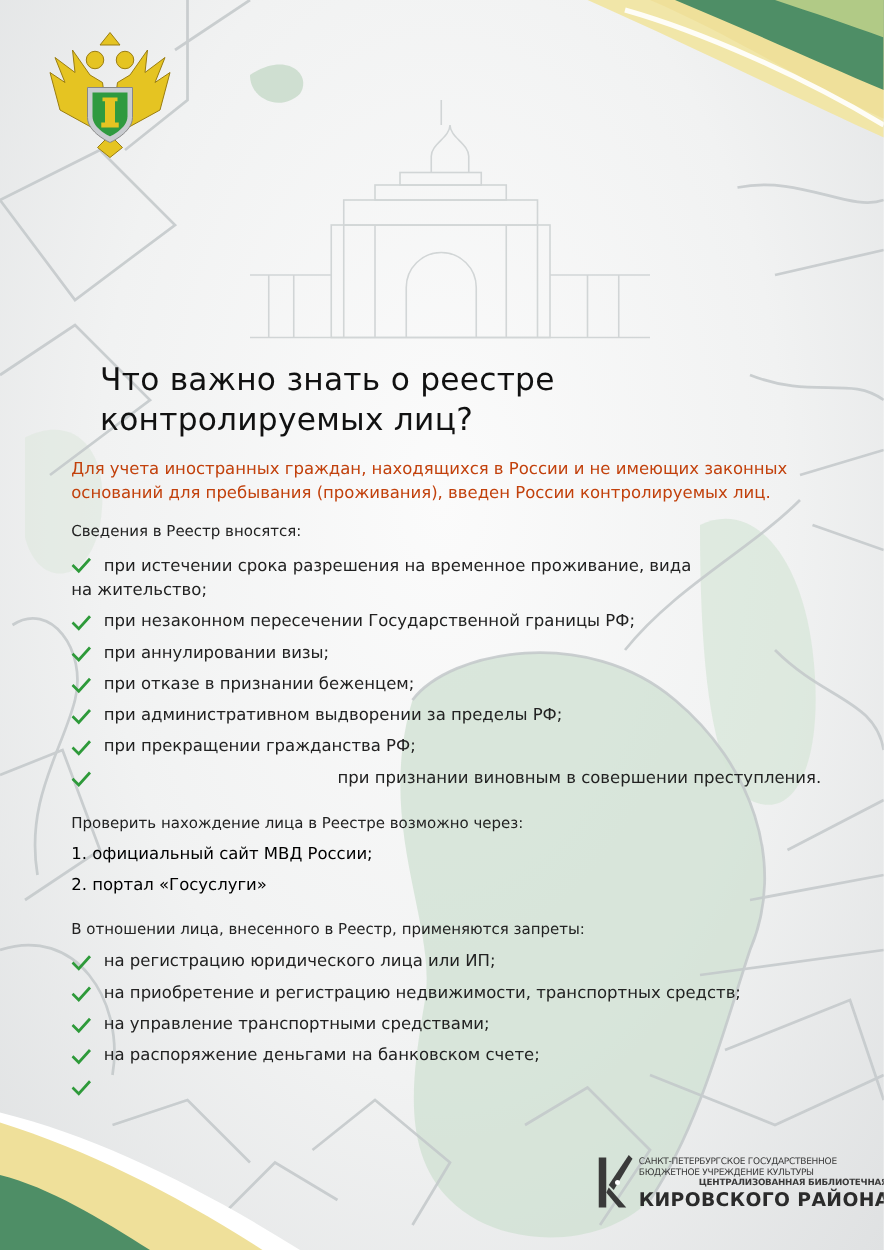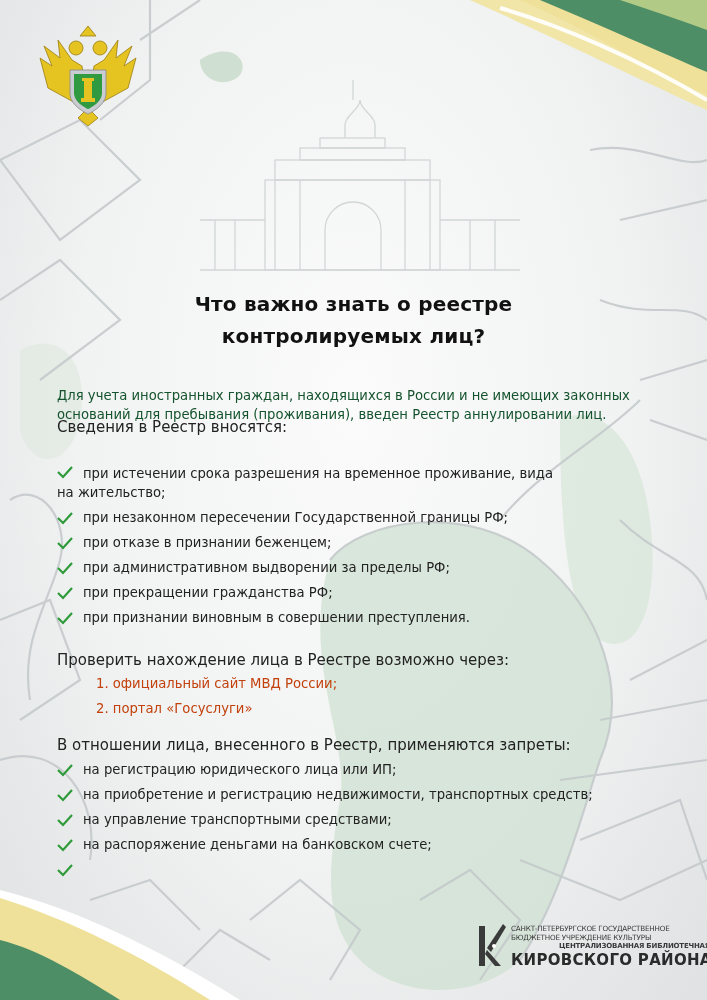--- a/index.html
+++ b/index.html
@@ -8,35 +8,35 @@
     background: radial-gradient(ellipse at 50% 40%, #fbfbfb 0%, #f1f2f2 55%, #dfe1e2 100%);
     font-family: "DejaVu Sans", sans-serif; color: #1b1b1b;
   }
   .bg-svg { position: absolute; left: 0; top: 0; width: 707px; height: 1000px; z-index: 0; }
   .content { position: absolute; left: 0; top: 0; width: 707px; height: 1000px; z-index: 2; }
 
   .emblem { position: absolute; left: 30px; top: 18px; width: 116px; height: 116px; }
 
   .title {
     position: absolute; left: 80px; width: 547px; top: 288px;
-    text-align: center; font-weight: bold; font-size: 20px; line-height: 32px; color: #111;
+    text-align: left; font-weight: normal; font-size: 25px; line-height: 32px; color: #111;
     letter-spacing: 0.2px;
   }
   .intro {
     position: absolute; left: 57px; top: 366px; width: 600px;
-    font-size: 13.2px; line-height: 19px; color: #14532d; margin-top: 20px;
-  }
-  .section-label { position: absolute; left: 57px; font-size: 15px; color: #222; }
+    font-size: 13.2px; line-height: 19px; color: #c2410c;
+  }
+  .section-label { position: absolute; left: 57px; font-size: 12px; color: #222; }
   .list { position: absolute; left: 57px; width: 600px; margin: 0; padding: 0; list-style: none; }
   .list li { position: relative; font-size: 13.2px; color: #222; }
   .check {
     position: absolute; left: 0; top: 1px; width: 16px; height: 14px;
   }
   .list li .txt { display: block; padding-left: 26px; }
-  .numbered { position: absolute; left: 57px; font-size: 13.2px; color: #c2410c; margin-left: 39px; }
+  .numbered { position: absolute; left: 57px; font-size: 13.2px; color: #000000; }
 
   .logo { position: absolute; left: 477px; top: 922px; width: 215px; height: 52px; }
   .logo .mark { position: absolute; left: 0; top: 0; width: 30px; height: 48px; }
   .logo .l1, .logo .l2, .logo .l3, .logo .l4 { position: absolute; left: 34px; white-space: nowrap; color: #3a3a3a; text-align: right; }
   .logo .l1 { top: 2px; font-size: 7.2px; letter-spacing: -0.2px; }
   .logo .l2 { top: 11px; font-size: 7.2px; letter-spacing: -0.2px; }
   .logo .l3 { top: 20px; font-size: 7px; font-weight: bold; letter-spacing: -0.2px; padding-left: 48px; }
   .logo .l4 { top: 29px; font-size: 15px; font-weight: bold; color: #2b2b2b; letter-spacing: 0.3px; }
 </style>
 </head>
@@ -127,60 +127,66 @@
     <rect x="52" y="60" width="12" height="3" fill="#e5c422"></rect>
   </svg>
 
   <div class="title">
     <div>Что важно знать о реестре</div>
     <div>контролируемых лиц?</div>
   </div>
 
   <div class="intro">
     <div>Для учета иностранных граждан, находящихся в России и не имеющих законных</div>
-    <div>оснований для пребывания (проживания), введен Реестр аннулировании лиц.</div>
+    <div>оснований для пребывания (проживания), введен России контролируемых лиц.</div>
   </div>
 
   <div class="section-label" style="top:418px;">Сведения в Реестр вносятся:</div>
 
-  <ul class="list" style="top:444px;margin-top:20px;">
+  <ul class="list" style="top:444px;">
     <li style="height:46px;">
       <svg class="check" viewBox="0 0 16 14">
           <path d="M1 7 L6 12 L15 2" fill="none" stroke="#2e9a3a" stroke-width="2.2"></path>
         </svg>
       <span class="txt" style="line-height:19px;">
         <span>при истечении срока разрешения на временное проживание, вида</span><br>
         <span style="margin-left:-26px;">на жительство;</span>
       </span>
     </li>
     <li style="height:25px;">
       <svg class="check" viewBox="0 0 16 14">
           <path d="M1 7 L6 12 L15 2" fill="none" stroke="#2e9a3a" stroke-width="2.2"></path>
         </svg>
       <span class="txt">при незаконном пересечении Государственной границы РФ;</span>
     </li>
     <li style="height:25px;">
       <svg class="check" viewBox="0 0 16 14">
           <path d="M1 7 L6 12 L15 2" fill="none" stroke="#2e9a3a" stroke-width="2.2"></path>
         </svg>
+      <span class="txt">при аннулировании визы;</span>
+    </li>
+    <li style="height:25px;">
+      <svg class="check" viewBox="0 0 16 14">
+          <path d="M1 7 L6 12 L15 2" fill="none" stroke="#2e9a3a" stroke-width="2.2"></path>
+        </svg>
       <span class="txt">при отказе в признании беженцем;</span>
     </li>
     <li style="height:25px;">
       <svg class="check" viewBox="0 0 16 14">
           <path d="M1 7 L6 12 L15 2" fill="none" stroke="#2e9a3a" stroke-width="2.2"></path>
         </svg>
       <span class="txt">при административном выдворении за пределы РФ;</span>
     </li>
     <li style="height:25px;">
       <svg class="check" viewBox="0 0 16 14">
           <path d="M1 7 L6 12 L15 2" fill="none" stroke="#2e9a3a" stroke-width="2.2"></path>
         </svg>
       <span class="txt">при прекращении гражданства РФ;</span>
     </li>
-    <li style="height:25px;">
+    <li style="height:25px;text-align:right;">
       <svg class="check" viewBox="0 0 16 14">
           <path d="M1 7 L6 12 L15 2" fill="none" stroke="#2e9a3a" stroke-width="2.2"></path>
         </svg>
       <span class="txt">при признании виновным в совершении преступления.</span>
     </li>
   </ul>
 
   <div class="section-label" style="top:651px;">Проверить нахождение лица в Реестре возможно через:</div>
   <div class="numbered" style="top:676px;">1. официальный сайт МВД России;</div>
   <div class="numbered" style="top:701px;">2. портал «Госуслуги»</div>

